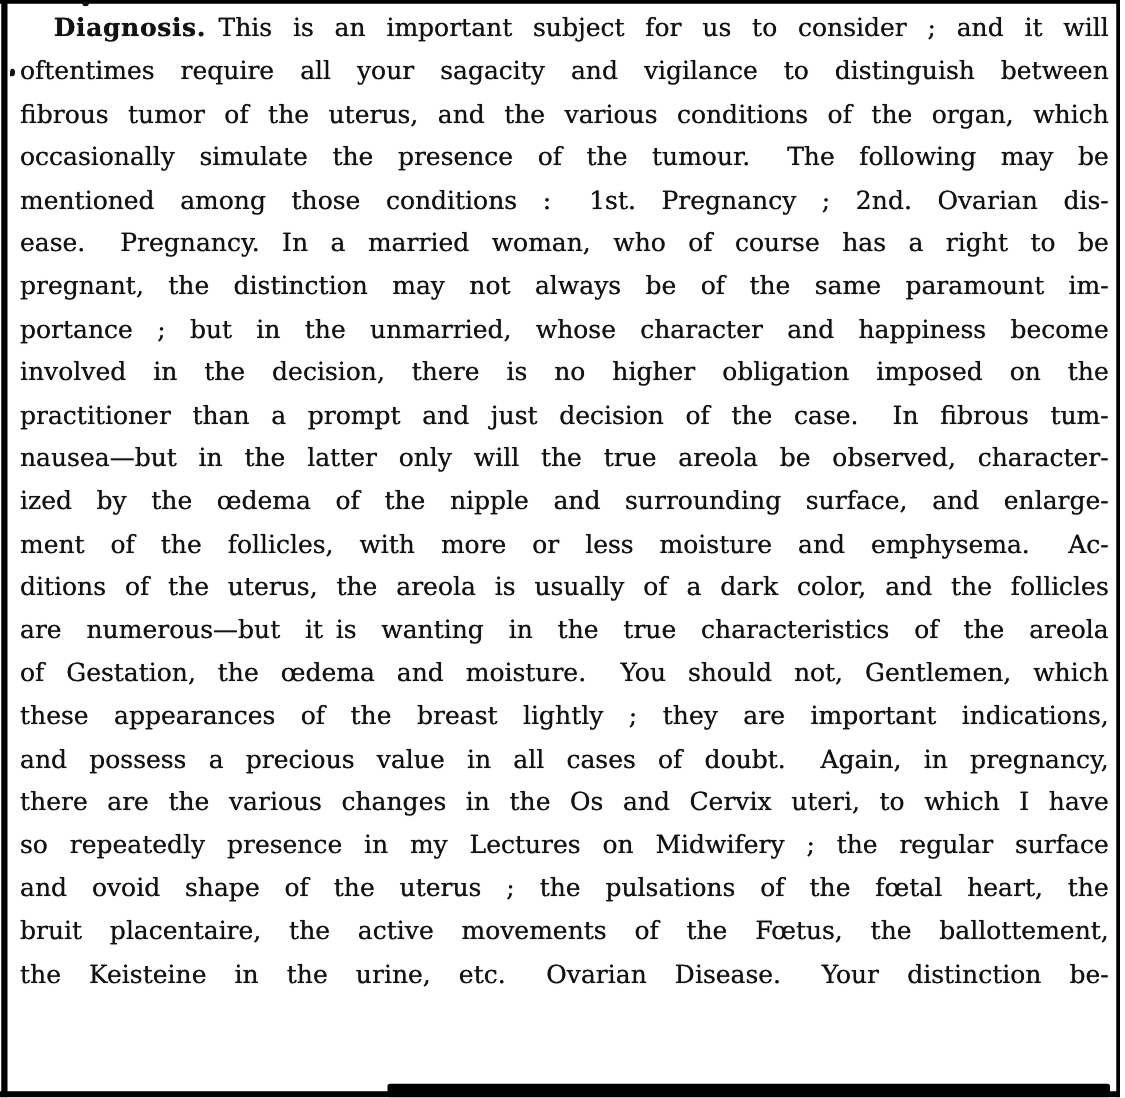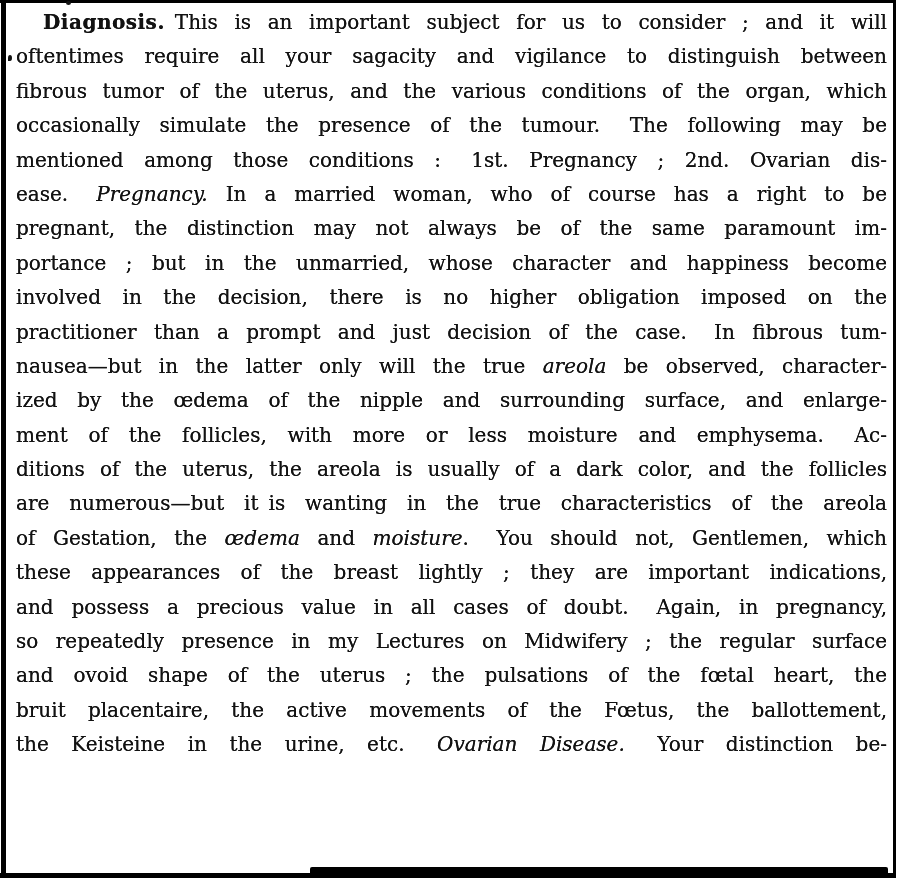--- a/index.html
+++ b/index.html
@@ -43,21 +43,21 @@
   .line{
     height:34.4px;
     line-height:34.4px;
     text-align:justify;
     text-align-last:justify;
     white-space:normal;
     overflow:hidden;
   }
   .line.indent{ text-indent:27px; }
   .seg.bold{ font-weight:bold; letter-spacing:0.5px; }
-  .seg.italic{ font-style:italic; }
+  .seg.italic{ }
 </style>
 </head>
 <body>
 
 <div class="page">
   <div class="border-top"></div>
   <div class="border-left"></div>
   <div class="border-right"></div>
   <div class="border-bottom"></div>
   <div class="cutoff-bar"></div>
@@ -75,18 +75,19 @@
       <div class="line"><span class="seg normal">involved in the decision, there is no higher obligation imposed on the</span></div>
       <div class="line"><span class="seg normal">practitioner than a prompt and just decision of the case.  In fibrous tum-</span></div>
       <div class="line"><span class="seg normal">nausea—but in the latter only will the true </span><span class="seg italic">areola</span><span class="seg normal"> be observed, character-</span></div>
       <div class="line"><span class="seg normal">ized by the œdema of the nipple and surrounding surface, and enlarge-</span></div>
       <div class="line"><span class="seg normal">ment of the follicles, with more or less moisture and emphysema.  Ac-</span></div>
       <div class="line"><span class="seg normal">ditions of the uterus, the areola is usually of a dark color, and the follicles</span></div>
       <div class="line"><span class="seg normal">are numerous—but it is wanting in the true characteristics of the areola</span></div>
       <div class="line"><span class="seg normal">of Gestation, the </span><span class="seg italic">œdema</span><span class="seg normal"> and </span><span class="seg italic">moisture</span><span class="seg normal">.  You should not, Gentlemen, which</span></div>
       <div class="line"><span class="seg normal">these appearances of the breast lightly ; they are important indications,</span></div>
       <div class="line"><span class="seg normal">and possess a precious value in all cases of doubt.  Again, in pregnancy,</span></div>
+      <div class="line"><span class="seg normal">there are the various changes in the Os and Cervix uteri, to which I have</span></div>
       <div class="line"><span class="seg normal">so repeatedly presence in my Lectures on Midwifery ; the regular surface</span></div>
       <div class="line"><span class="seg normal">and ovoid shape of the uterus ; the pulsations of the fœtal heart, the</span></div>
       <div class="line"><span class="seg normal">bruit placentaire, the active movements of the Fœtus, the ballottement,</span></div>
       <div class="line"><span class="seg normal">the Keisteine in the urine, etc.  </span><span class="seg italic">Ovarian Disease.</span><span class="seg normal">  Your distinction be-</span></div>
     </div>
 </div>
 
 </body></html>

